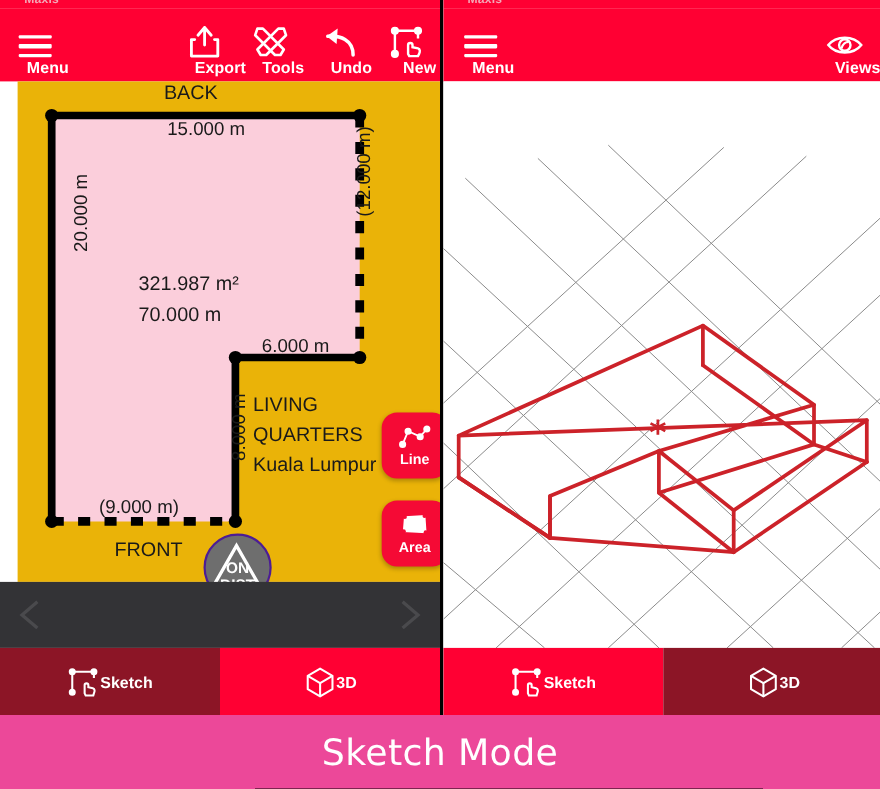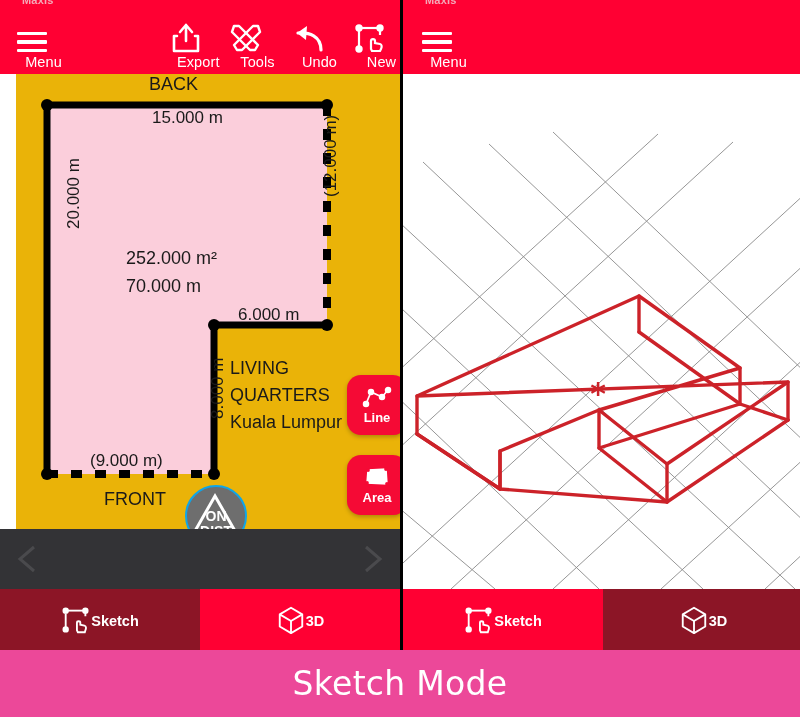--- a/index.html
+++ b/index.html
@@ -13,41 +13,41 @@
 
   
   .statusbar{position:absolute;top:0;left:0;width:100%;height:8px;background:#ff0033;overflow:hidden;}
   .carrier{position:absolute;left:22px;top:-6px;color:#f4a8b8;font-size:11px;font-weight:bold;letter-spacing:.2px;}
   .panel.right .carrier{left:22px;}
 
   
   .toolbar{position:absolute;top:8px;left:0;width:100%;height:66px;background:#ff0033;color:#fff;}
   .tb-item{position:absolute;bottom:3px;text-align:center;width:64px;color:#fff;}
   .tb-icon{height:34px;display:flex;align-items:flex-end;justify-content:center;}
-  .tb-label{font-size:14.5px;font-weight:normal;line-height:17px;letter-spacing:.1px;padding-left:23px;}
+  .tb-label{font-size:14.5px;font-weight:bold;line-height:17px;letter-spacing:.1px;padding-left:23px;}
   .hamburger{display:block;width:30px;height:22px;}
   .hamburger i{display:block;height:3.4px;background:#fff;border-radius:1px;margin-bottom:5px;}
   .hamburger i:last-child{margin-bottom:0;}
 
   
   .canvas{position:absolute;top:74px;left:16px;width:400px;height:455px;background:#eab308;}
   .sketch-svg{position:absolute;top:0;left:0;}
   .lbl{position:absolute;font-size:17px;color:#1a1a1a;white-space:nowrap;font-family:"Liberation Sans",sans-serif;}
   .lbl.big{font-size:18px;}
   .rot{transform-origin:0 0;}
 
   
   .fab{position:absolute;width:60px;height:60px;border-radius:14px;background:#f50a35;
        display:flex;flex-direction:column;align-items:center;justify-content:center;
        box-shadow:0 2px 4px rgba(0,0,0,.25);}
   .fab .fab-label{color:#fff;font-size:13px;font-weight:bold;margin-top:1px;}
 
   
   .compass{position:absolute;width:62px;height:62px;border-radius:50%;
-           background:#6e6e6e;border:2px solid #0ea5e9;display:flex;flex-direction:column;
+           background:#6e6e6e;border:2px solid #4c1d95;display:flex;flex-direction:column;
            align-items:center;justify-content:center;box-sizing:border-box;}
   .compass .c-on{position:absolute;top:22px;color:#fff;font-size:14px;font-weight:bold;line-height:14px;}
   .compass .c-dist{position:absolute;top:37px;color:#fff;font-size:14px;font-weight:bold;line-height:14px;}
 
   
   .navstrip{position:absolute;top:529px;left:0;width:400px;height:60px;background:#333336;}
   .chev{position:absolute;top:14px;width:32px;height:32px;}
 
   
   .tabs{position:absolute;top:589px;left:0;width:400px;height:61px;display:flex;}
@@ -160,21 +160,21 @@
       </svg>
 
       <div class="lbl big" style="left:133px;top:0px;">BACK</div>
       <div class="lbl" style="left:136px;top:34px;">15.000 m</div>
       <div class="lbl rot" style="left:48px;top:155px;transform:rotate(-90deg);">20.000 m</div>
       <div class="lbl rot" style="left:305px;top:123px;transform:rotate(-90deg);">(12.000 m)</div>
       <div class="lbl" style="left:222px;top:231px;">6.000 m</div>
       <div class="lbl rot" style="left:192px;top:345px;transform:rotate(-90deg);">8.000 m</div>
       <div class="lbl" style="left:74px;top:377px;">(9.000 m)</div>
       <div class="lbl big" style="left:88px;top:415px;">FRONT</div>
-      <div class="lbl big" style="left:110px;top:174px;">252.000 m²</div>
+      <div class="lbl big" style="left:110px;top:174px;">321.987 m²</div>
       <div class="lbl big" style="left:110px;top:202px;">70.000 m</div>
       <div class="lbl big" style="left:214px;top:284px;">LIVING</div>
       <div class="lbl big" style="left:214px;top:311px;">QUARTERS</div>
       <div class="lbl big" style="left:214px;top:338px;">Kuala Lumpur</div>
 
       <div class="fab" style="left:331px;top:301px;">
         <svg width="30" height="24" viewBox="0 0 30 24">
           <g stroke="#fff" stroke-width="1.7" fill="none">
             <path d="M4 19 L9 7 L20 12 L26 5"></path>
             <circle cx="4" cy="19" r="2.4" fill="#fff"></circle>
@@ -255,20 +255,30 @@
       <div class="tb-item" style="left:2px;">
         <div class="tb-icon">
           <span class="hamburger">
               <i></i>
               <i></i>
               <i></i>
             </span>
         </div>
         <div class="tb-label">Menu</div>
       </div>
+      <div class="tb-item" style="left:333px;">
+        <div class="tb-icon">
+          <svg width="36" height="26" viewBox="0 0 36 26">
+            <path d="M3 13 C10 4 26 4 33 13 C26 22 10 22 3 13 Z" fill="none" stroke="#fff" stroke-width="2.2"></path>
+            <circle cx="18" cy="13" r="5.2" fill="none" stroke="#fff" stroke-width="2.2"></circle>
+            <path d="M15 16 C16 12 19 10 21.5 10" fill="none" stroke="#fff" stroke-width="2"></path>
+          </svg>
+        </div>
+        <div class="tb-label">Views</div>
+      </div>
     </div>
 
     <div class="view3d">
       <svg width="400" height="515" viewBox="0 0 400 515">
 
         <g stroke="#8a8a8a" stroke-width="0.9" fill="none">
 
           <path d="M-30 320 L255 60"></path>
           <path d="M-30 398 L330 68"></path>
           <path d="M0 489 L404 118"></path>

